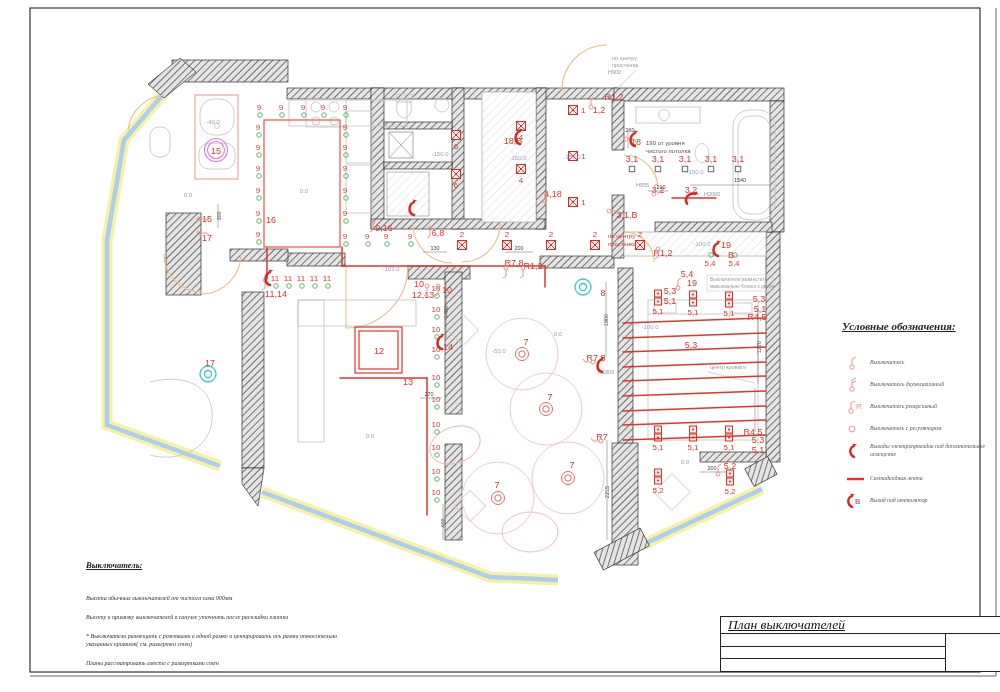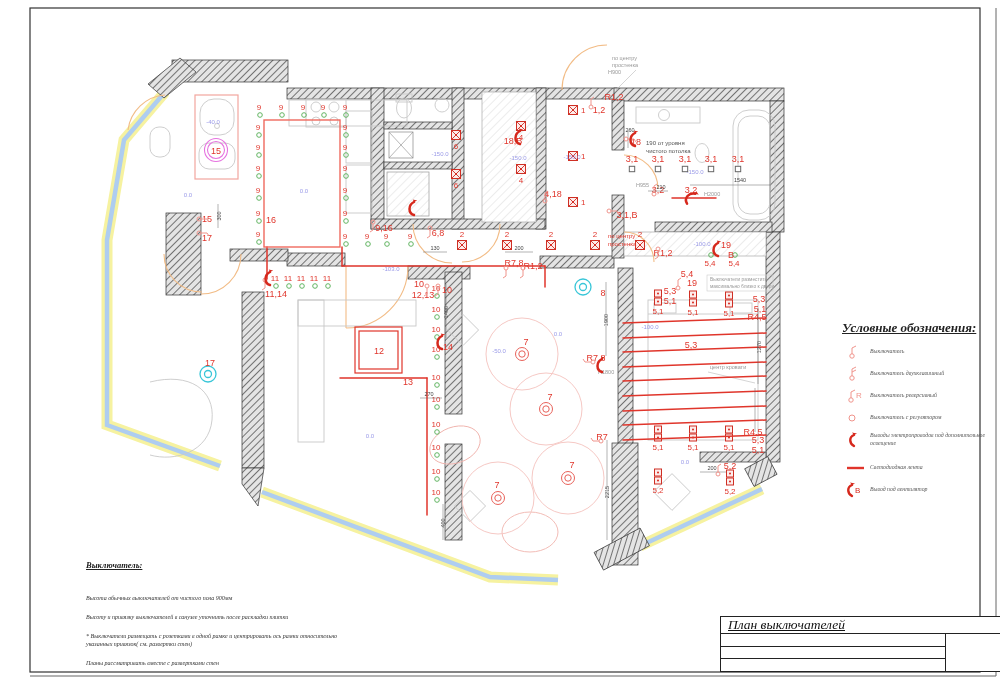--- a/index.html
+++ b/index.html
@@ -30,21 +30,21 @@
   .sw{stroke:#f0948c;stroke-width:1;fill:none}
   .arr{stroke:#d6281c;stroke-width:2.5;fill:none;stroke-linecap:round}
   .arrh{fill:#d6281c}
   .dimline{stroke:#666;stroke-width:0.5}
   .leader{stroke:#aaa;stroke-width:0.5;fill:none}
   .furn{stroke:#c8c8c8;fill:none;stroke-width:0.9}
   .blob{stroke:#f0b4ae;fill:none;stroke-width:0.9}
   .notebox{stroke:#ccc;fill:none;stroke-width:0.6}
 
   #legend{position:absolute;left:842px;top:320px;width:152px}
-  .lg-head{font-family:"Liberation Serif",serif;font-weight:bold;font-style:italic;font-size:13px;text-decoration:underline;color:#222;margin-bottom:8px}
+  .lg-head{font-family:"Liberation Serif",serif;font-weight:bold;font-style:italic;font-size:11px;text-decoration:underline;color:#222;margin-bottom:23px}
   .lg-row{display:flex;align-items:center;margin-bottom:6px;min-height:10px}
   .lg-row.gap-top{margin-top:12px}
   .lg-icon{width:28px;flex:none;display:flex;justify-content:center;align-items:center}
   .lg-label{font-family:"Liberation Serif",serif;font-style:italic;font-size:5.8px;color:#555;line-height:1.3}
 
   #notes{position:absolute;left:86px;top:560px;width:252px}
   .nt-head{font-family:"Liberation Serif",serif;font-weight:bold;font-style:italic;font-size:8.5px;text-decoration:underline;color:#222;margin-bottom:24px}
   .nt-item{font-family:"Liberation Serif",serif;font-style:italic;font-size:6px;color:#333;margin-bottom:11px;line-height:1.35}
 
   #titleblock{position:absolute;left:720px;top:616px;width:297px;height:56px;border:1px solid #222;background:#fff}

